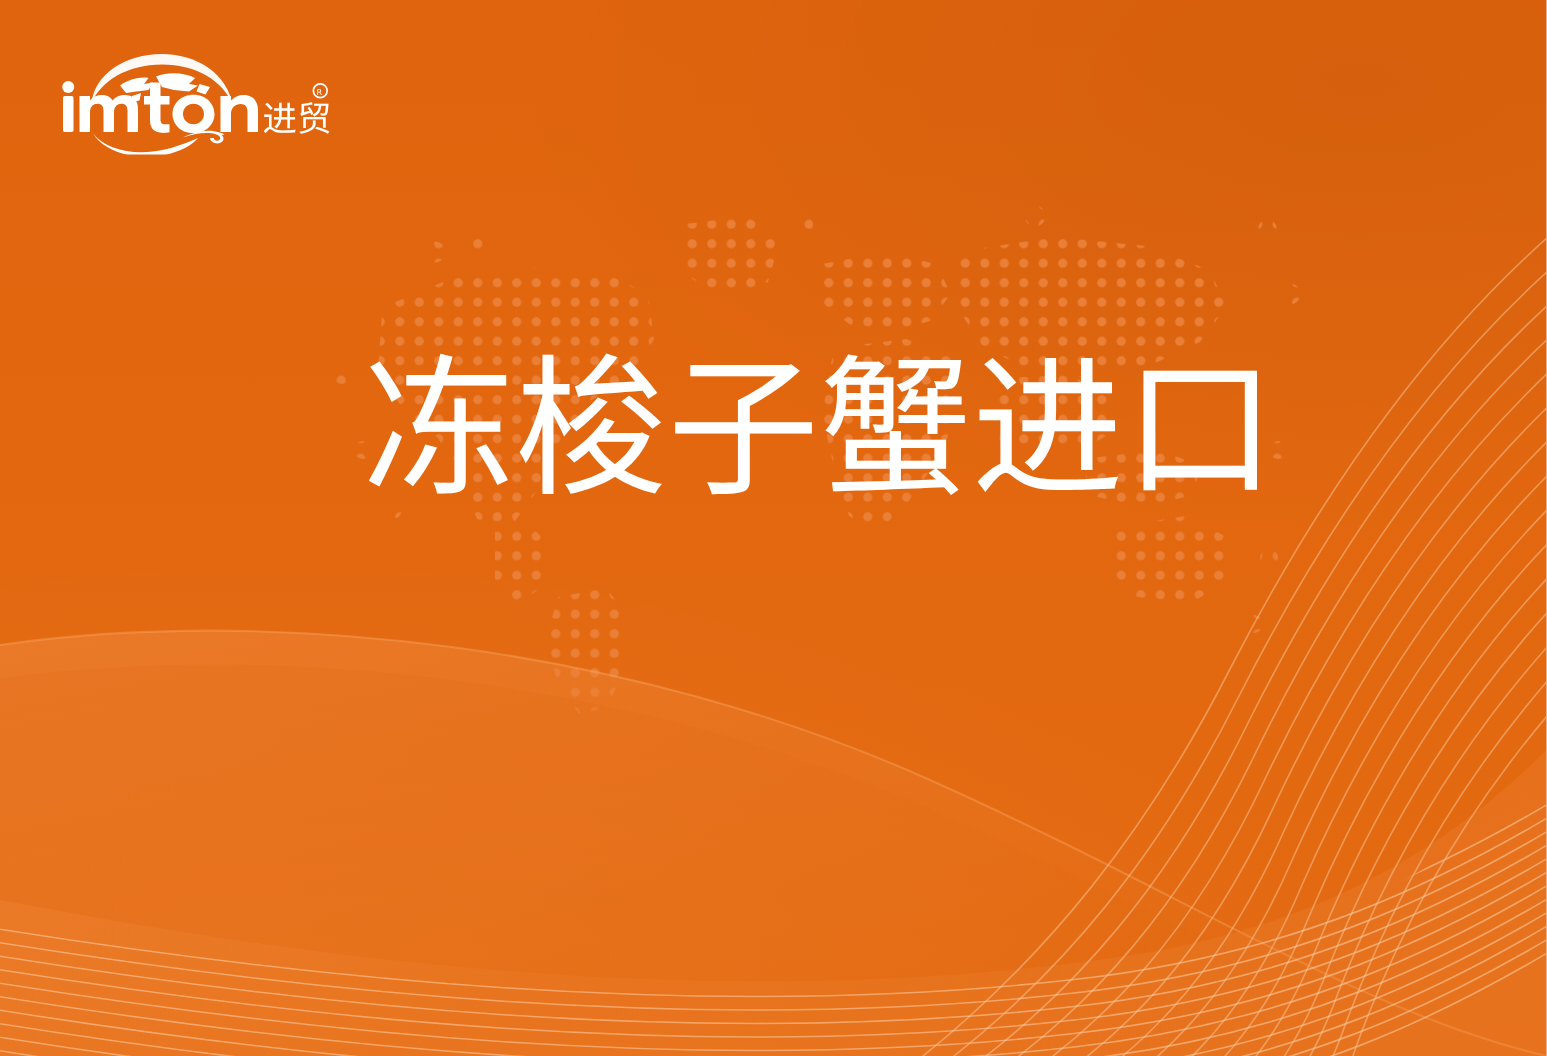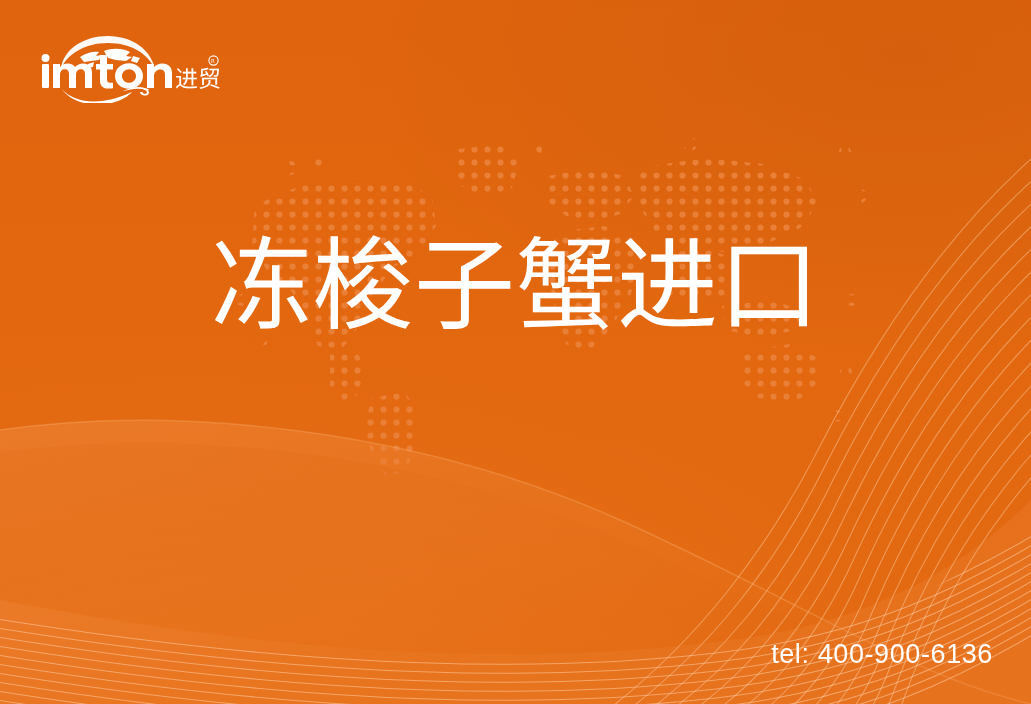--- a/index.html
+++ b/index.html
@@ -61,20 +61,21 @@
     width: 640px;
   }
   .head-line {
     color: #ffffff;
     font-size: 101px;
     line-height: 117px;
     letter-spacing: 0.5px;
     white-space: nowrap;
     font-weight: 400;
     font-family: "DejaVu Sans", "Liberation Sans", sans-serif;
+    text-align: right;
   }
 
   
   #phone {
     position: absolute;
     right: 38px;
     bottom: 34px;
     color: #ffffff;
     font-size: 27px;
     letter-spacing: 0.6px;
@@ -275,15 +276,14 @@
         <path d="M103,57.4 C107,56.6 111,57 113.6,58.6 L110,59.4
                  C108,58.2 105.6,57.4 103,57.4 Z"></path>
       </g>
     </svg>
   </div>
 
   <div id="headline">
     <div class="head-line">冻梭子蟹进口</div>
   </div>
 
-  <div id="phone">tel: 400-900-6136</div>
 
 </div>
 
 </body></html>

